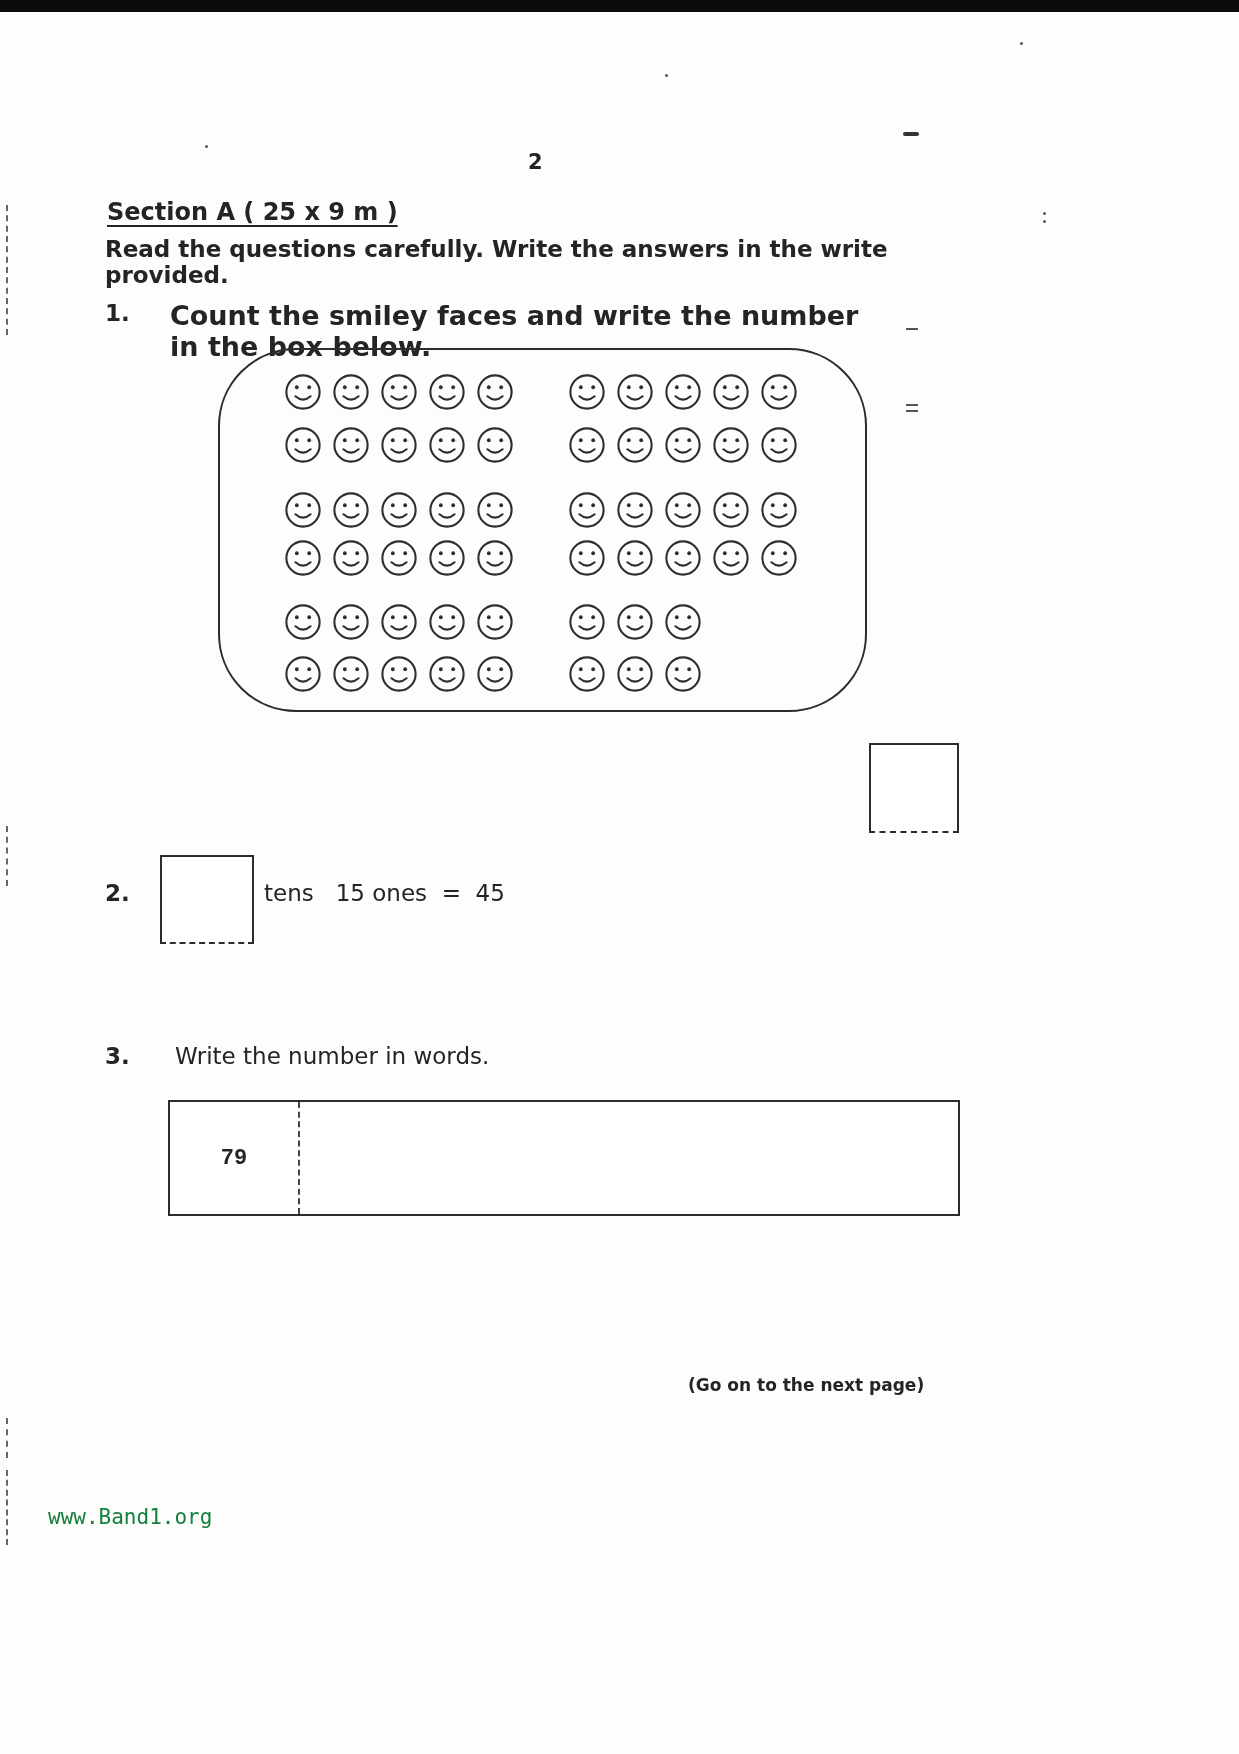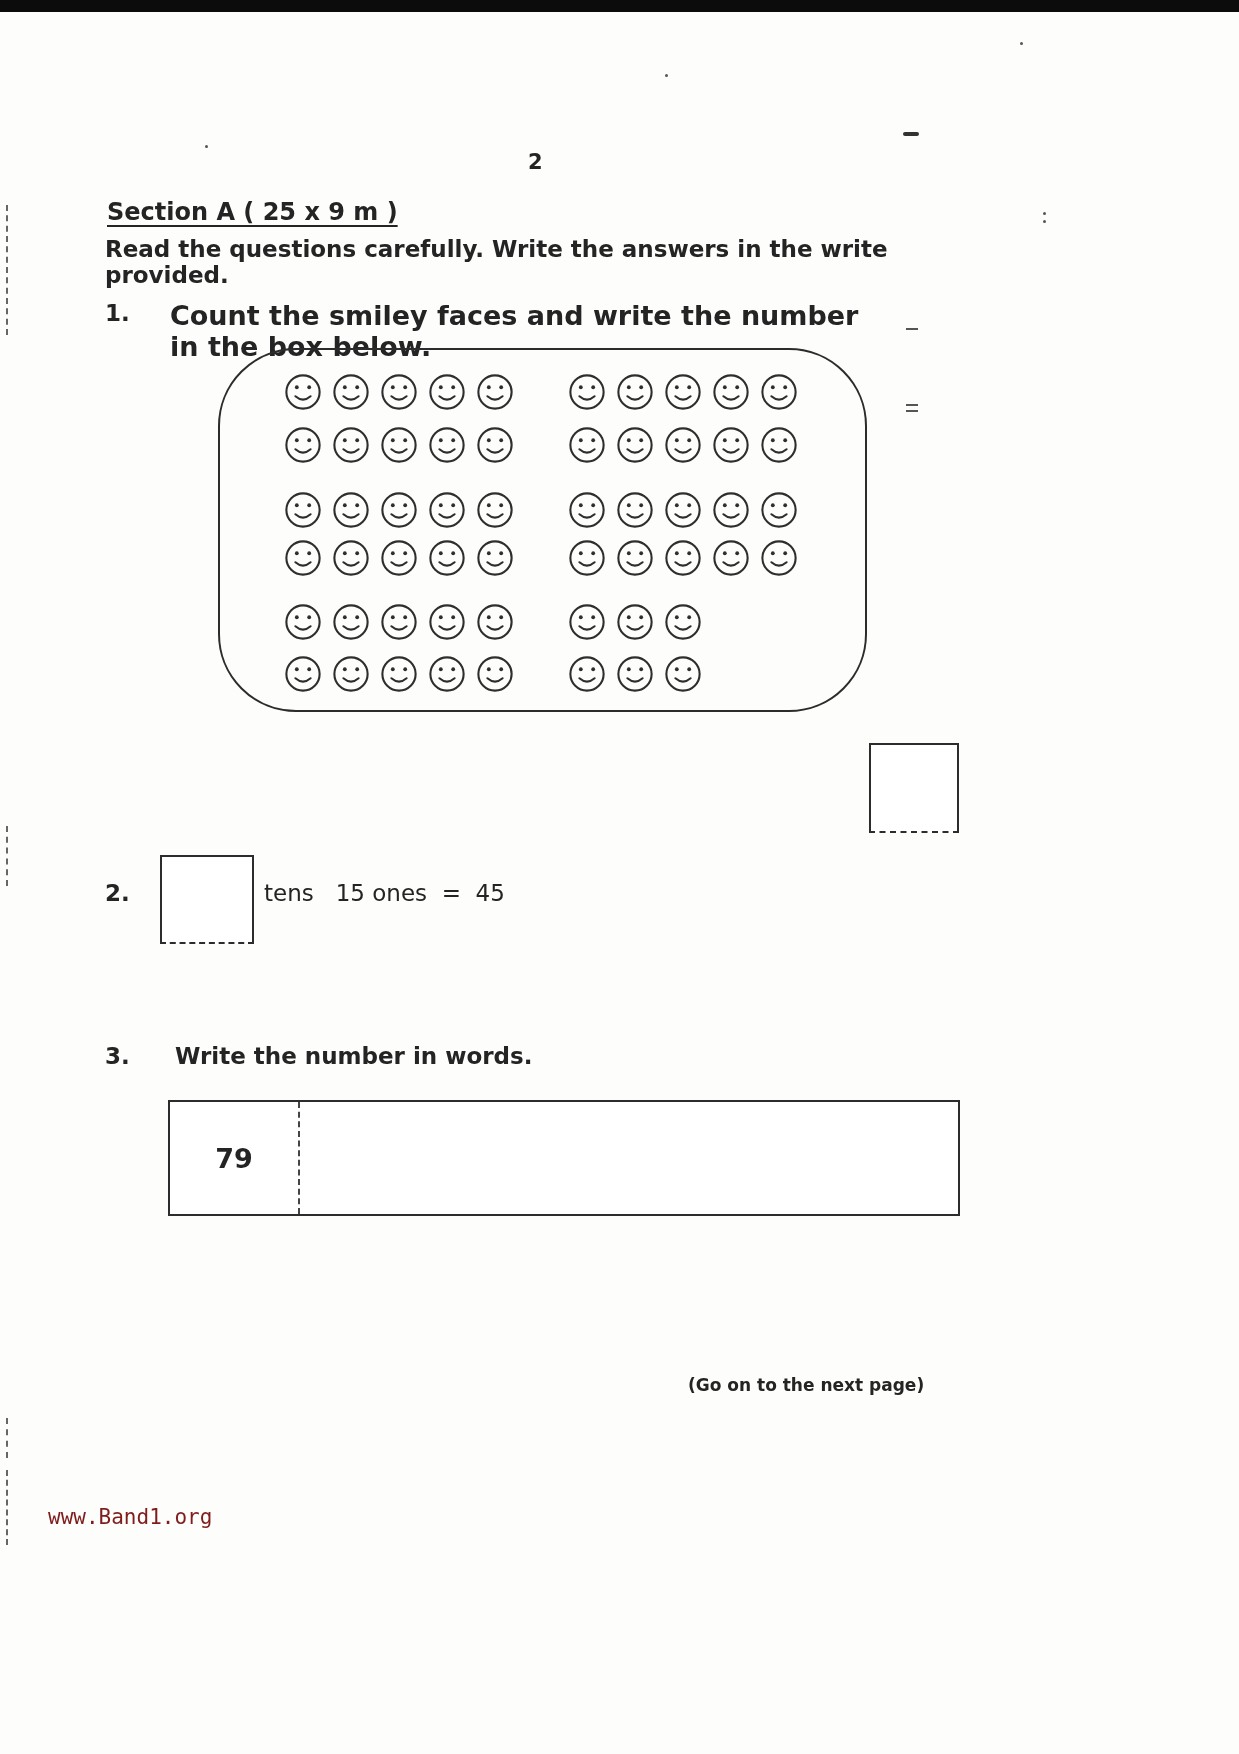--- a/index.html
+++ b/index.html
@@ -67,44 +67,44 @@
     background:#fff;
   }
   .q2-text{
     position:absolute;top:880px;left:264px;
     font-size:23px;font-weight:400;
     white-space:pre;
   }
   .q3-number{top:1043px;left:105px;}
   .q3-text{
     position:absolute;top:1043px;left:175px;
-    font-size:23px;font-weight:700;
+    font-size:23px;font-weight:400;
   }
   .q3-table{
     position:absolute;top:1100px;left:168px;
     width:788px;height:112px;
     border:2.5px solid #2c2c2c;
     background:#fff;
     display:flex;
   }
   .q3-given-cell{
     width:128px;height:100%;
     border-right:2px dashed #444;
     display:flex;align-items:center;justify-content:center;
-    font-size:27px;font-weight:600;
+    font-size:22px;font-weight:600;font-family:Liberation Mono, monospace;
   }
   .q3-answer-cell{flex:1;height:100%;}
   .footer-note{
     position:absolute;top:1375px;left:688px;
     font-size:17px;font-weight:700;
   }
   .website{
     position:absolute;top:1505px;left:48px;
     font-family:"DejaVu Sans Mono", monospace;
-    font-size:21px;color:#7f1d1d;
+    font-size:21px;color:#15803d;
   }
   
   .artifact{position:absolute;background:#555;}
   .dash-v{width:0;background:transparent;border-left:2px dashed #666;}
   .dot{width:3px;height:3px;border-radius:50%;background:#555;}
   .tick{width:16px;height:4px;background:#333;border-radius:2px;}
   .tick-sm{width:12px;height:2px;background:#555;}
 </style>
 </head>
 <body>

